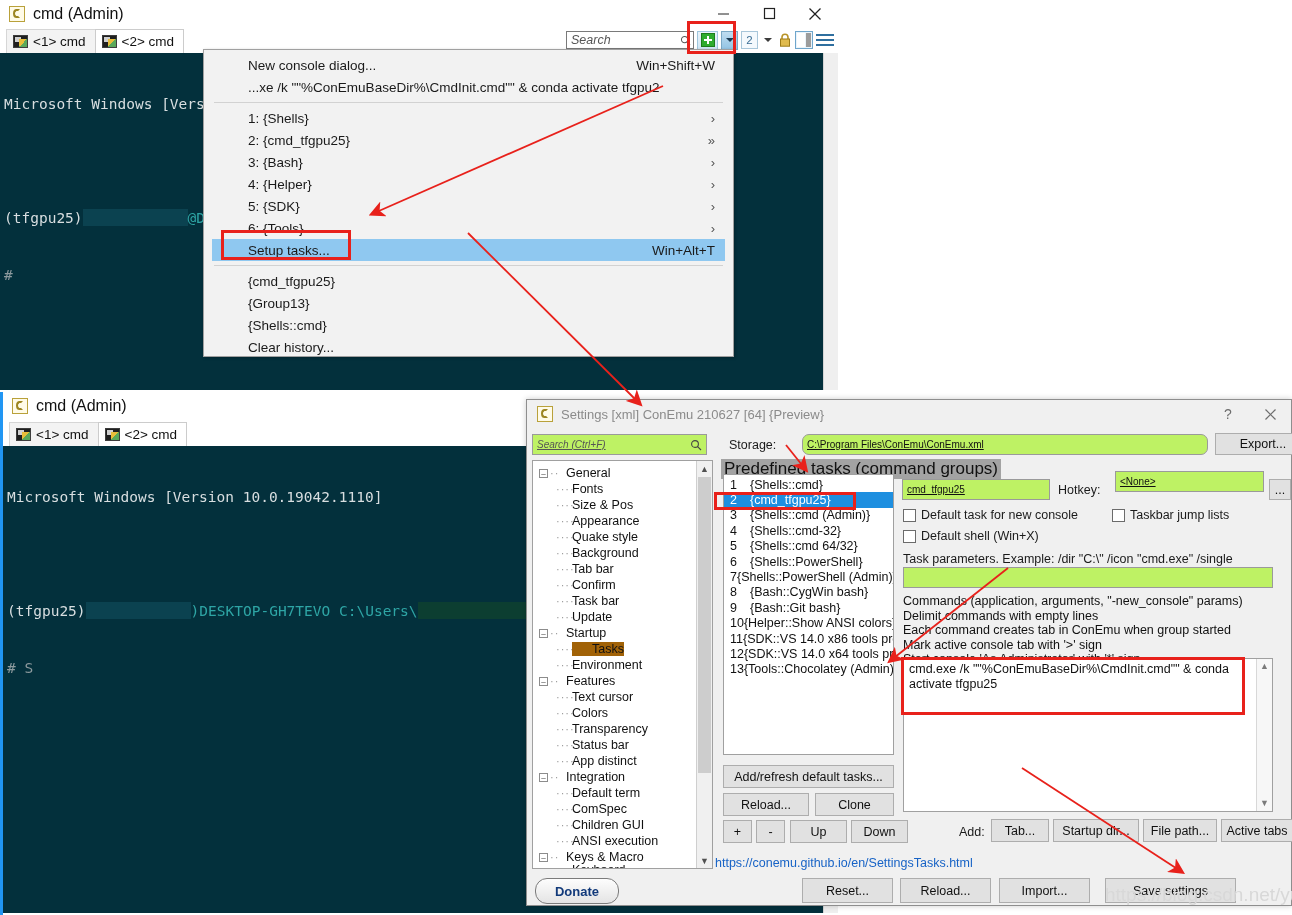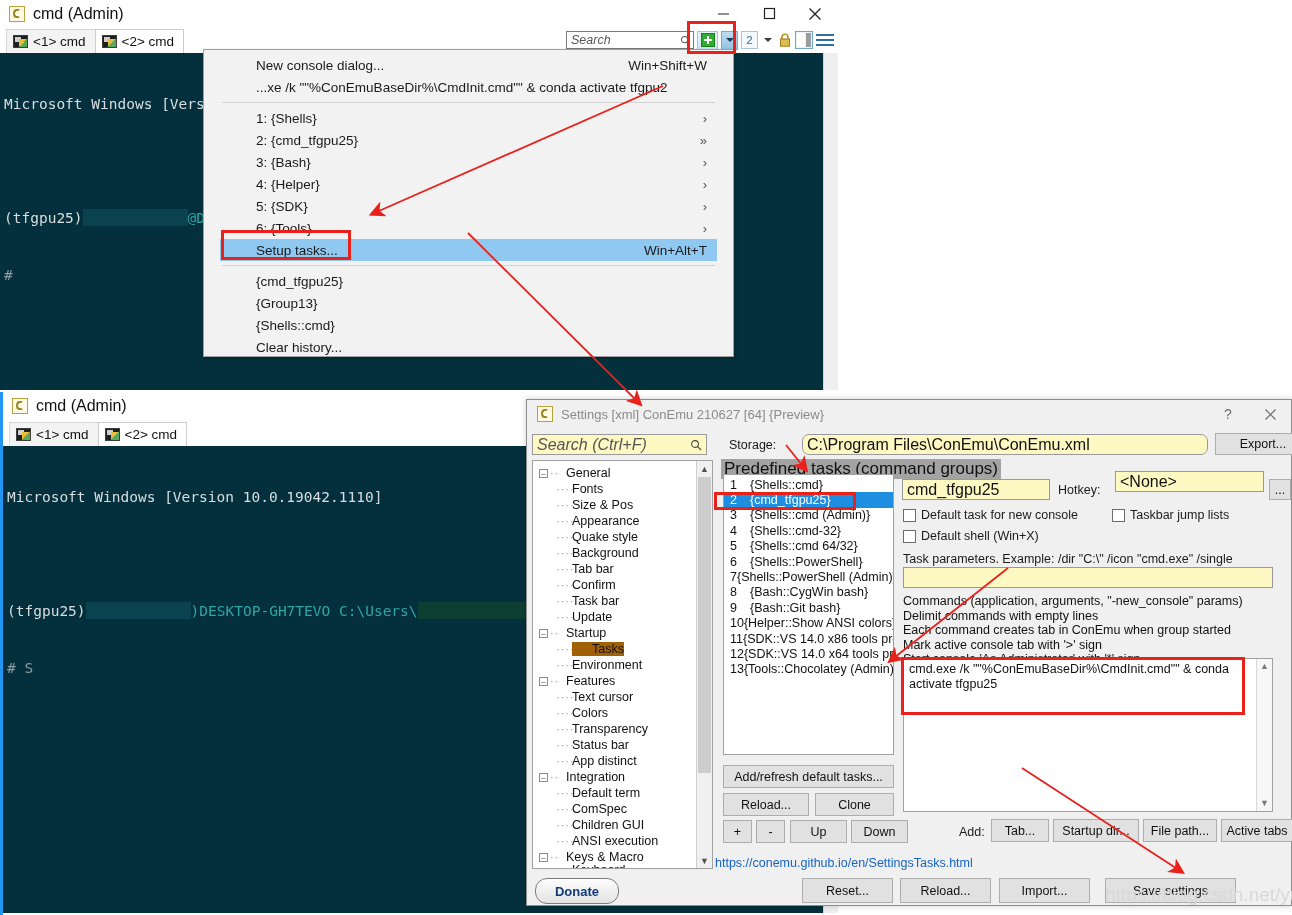--- a/index.html
+++ b/index.html
@@ -190,21 +190,21 @@
 
   
   .menu-popup {
     position:absolute;
     background:#f2f2f2;
     border:1px solid #a0a0a0;
     box-shadow: 1px 1px 3px rgba(0,0,0,.25);
     box-sizing:border-box;
     font-size:13.5px;
     color:#1a1a1a;
-    padding: 4px 16px;
+    padding: 4px 8px;
   }
   .menu-item {
     height:22px; display:flex; align-items:center;
     padding: 0 10px 0 36px;
     position:relative; white-space:nowrap;
   }
   .menu-item .hk {
     margin-left:auto; padding-left:24px; color:#1a1a1a;
   }
   .menu-item .submark { margin-left:auto; color:#555; font-size:13px; }
@@ -222,23 +222,23 @@
   }
   .dlg-title {
     height:28px; background:#f0f0f0;
     display:flex; align-items:center; position:relative;
   }
   .dlg-title-text { font-size:13px; color:#8b8b8b; white-space:nowrap; }
   .dlg-title-btns { position:absolute; right:0; top:0; display:flex; }
   .dlg-tbtn { width:42px;height:28px;display:flex;align-items:center;justify-content:center;color:#6d6d6d;font-size:14px;}
 
   .txtinput {
-    border:1px solid #9a9a9a; background:#fef9c3; height:20px;
-    font-size:16px; color:#111; display:flex; align-items:center;
-    padding:0 4px; box-sizing:border-box; white-space:nowrap; overflow:hidden;
+    border:1px solid #9a9a9a; background:#bef264; height:20px;
+    font-size:10px; color:#111; display:flex; align-items:center;
+    padding:0 4px; box-sizing:border-box; white-space:nowrap; overflow:hidden;text-decoration:underline;
   }
   .btn {
     border:1px solid #adadad; background:#e1e1e1; height:23px;
     font-size:12.5px; color:#111;
     display:flex; align-items:center; justify-content:center;
     box-sizing:border-box; white-space:nowrap;
   }
   .label { white-space:nowrap; }
 
   

